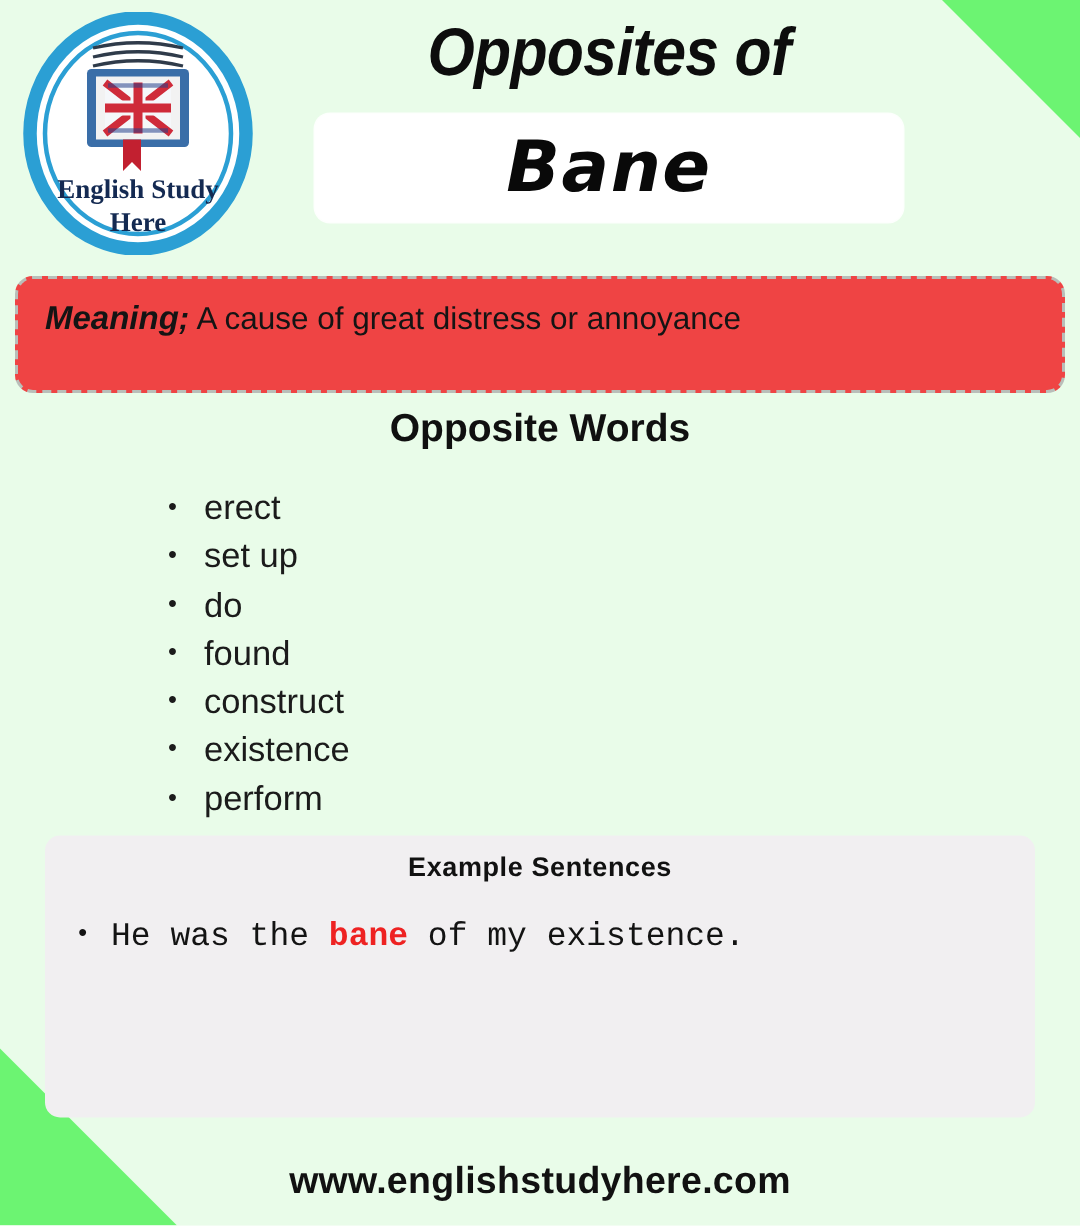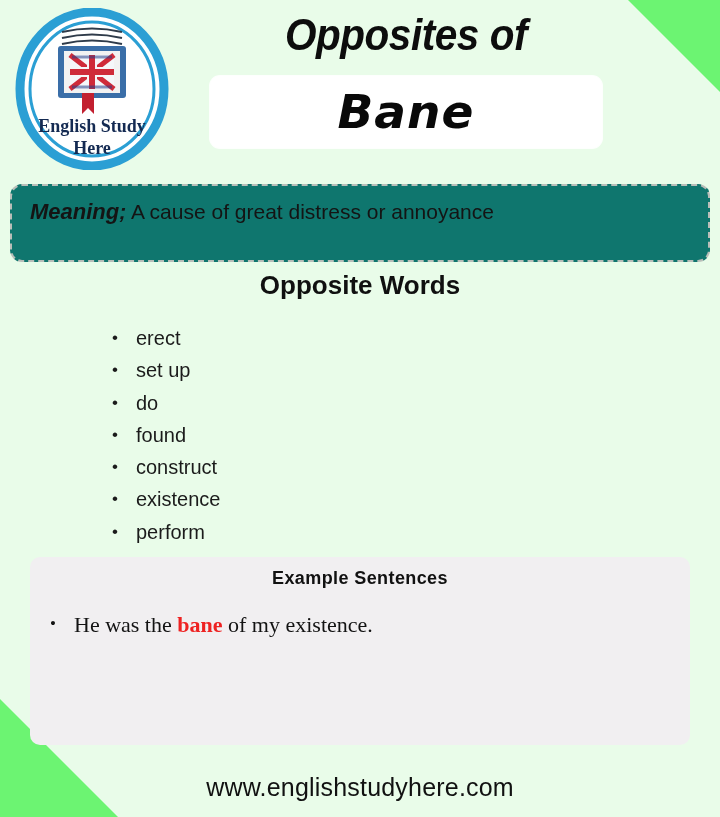--- a/index.html
+++ b/index.html
@@ -101,21 +101,21 @@
     color: #090909;
   }
 
   
   .meaning-box {
     position: absolute;
     left: 10px;
     top: 184px;
     width: 700px;
     height: 78px;
-    background: #0f766e;
+    background: #ef4444;
     border: 2px dashed #b9beb9;
     border-radius: 12px;
     padding: 13px 0 0 18px;
   }
 
   .meaning-line {
     font-family: "Liberation Sans Narrow", "Liberation Sans", sans-serif;
     font-size: 21px;
     line-height: 26px;
     color: #141414;
@@ -151,21 +151,21 @@
   }
   .col {
     width: 360px;
     padding-left: 112px;
   }
   .col.right { padding-left: 96px; }
 
   .word-item {
     position: relative;
     font-family: "Liberation Sans", sans-serif;
-    font-size: 20px;
+    font-size: 23px;
     line-height: 32.3px;
     color: #1b1b1b;
     padding-left: 24px;
   }
   .word-item::before {
     content: "\2022";
     position: absolute;
     left: 0;
     top: 0;
     font-size: 17px;
@@ -192,21 +192,21 @@
     color: #111111;
     padding-top: 9px;
     letter-spacing: 0.4px;
   }
 
   .example-list {
     padding: 21px 0 0 16px;
   }
   .example-item {
     position: relative;
-    font-family: Liberation Serif, serif;
+    font-family: Liberation Mono, monospace;
     font-size: 22px;
     line-height: 28px;
     color: #131313;
     padding-left: 28px;
   }
   .example-item::before {
     content: "\2022";
     position: absolute;
     left: 4px;
     top: -1px;
@@ -216,21 +216,21 @@
   .kw { color: #ee2222; font-weight: bold; }
 
   
   .footer {
     position: absolute;
     left: 0;
     top: 772px;
     width: 720px;
     text-align: center;
     font-family: "Liberation Sans Narrow", "Liberation Sans", sans-serif;
-    font-weight: normal;
+    font-weight: bold;
     font-size: 25px;
     line-height: 30px;
     color: #111111;
     letter-spacing: 0.2px;
   }
 </style>
 </head>
 <body>
 
 <div id="poster">

